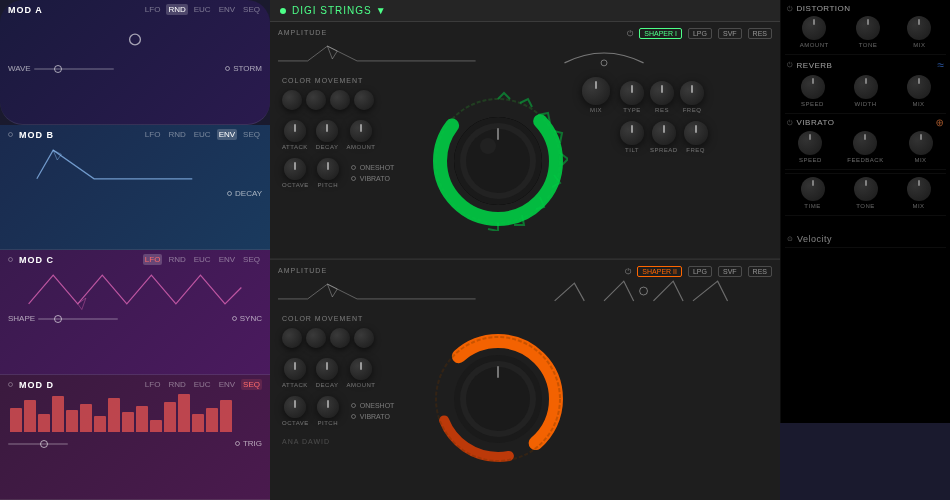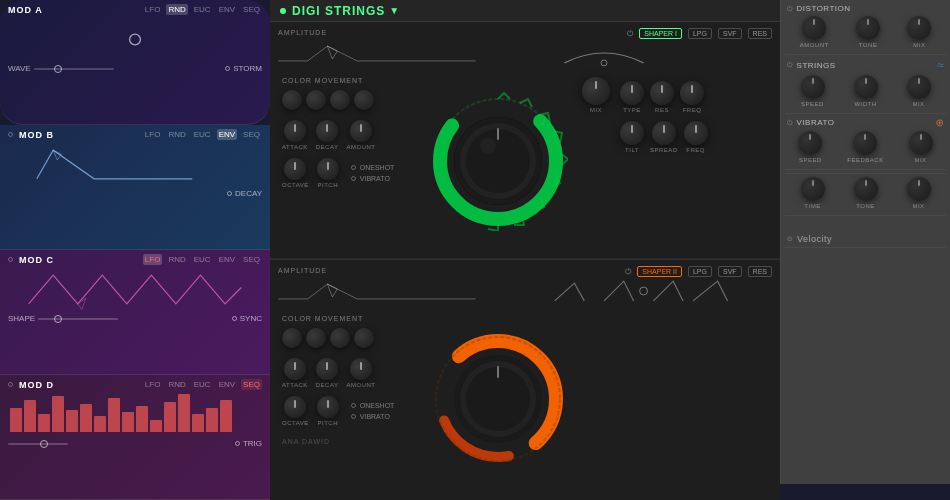--- a/index.html
+++ b/index.html
@@ -142,22 +142,22 @@
       display: flex;
       align-items: center;
       padding: 4px 10px;
       border-bottom: 1px solid rgba(255,255,255,0.1);
       background: #252525;
       height: 22px;
     }
 
     .synth-name {
       color: #4dff88;
-      font-size: 12px;
-      font-weight: bold;
+      font-size: 10px;
+      font-weight: normal;
       letter-spacing: 1px;
     }
 
     .synth-dot {
       width: 6px;
       height: 6px;
       background: #4dff88;
       border-radius: 50%;
       margin-right: 6px;
     }
@@ -271,22 +271,22 @@
     }
 
     .toggle-label {
       color: rgba(255,255,255,0.4);
       font-size: 7px;
     }
 
     
     .right-panel {
       width: 170px;
-      height: 484px;
-      background: #404040;
+      height: 423px;
+      background: #000000;
       flex-shrink: 0;
       padding: 4px;
       overflow-y: auto;
       border-left: 1px solid rgba(255,255,255,0.05);
     }
 
     .effect-row {
       margin-bottom: 6px;
     }
 
@@ -824,21 +824,21 @@
         <span class="knob-label">MIX</span>
       </div>
     </div>
   </div>
 
   <div class="effect-divider"></div>
 
   <div class="effect-row">
     <div class="effect-header">
       <span class="power-icon" style="font-size: 7px; color: rgba(255,255,255,0.3);">⏻</span>
-      <span class="effect-name">STRINGS</span>
+      <span class="effect-name">REVERB</span>
       <span class="effect-icon" style="color: #4488ff; font-size: 12px;">≈</span>
     </div>
     <div class="effect-knobs">
       <div class="effect-knob-group">
         <div class="effect-small-knob"></div>
         <span class="knob-label">SPEED</span>
       </div>
       <div class="effect-knob-group">
         <div class="effect-small-knob"></div>
         <span class="knob-label">WIDTH</span>

